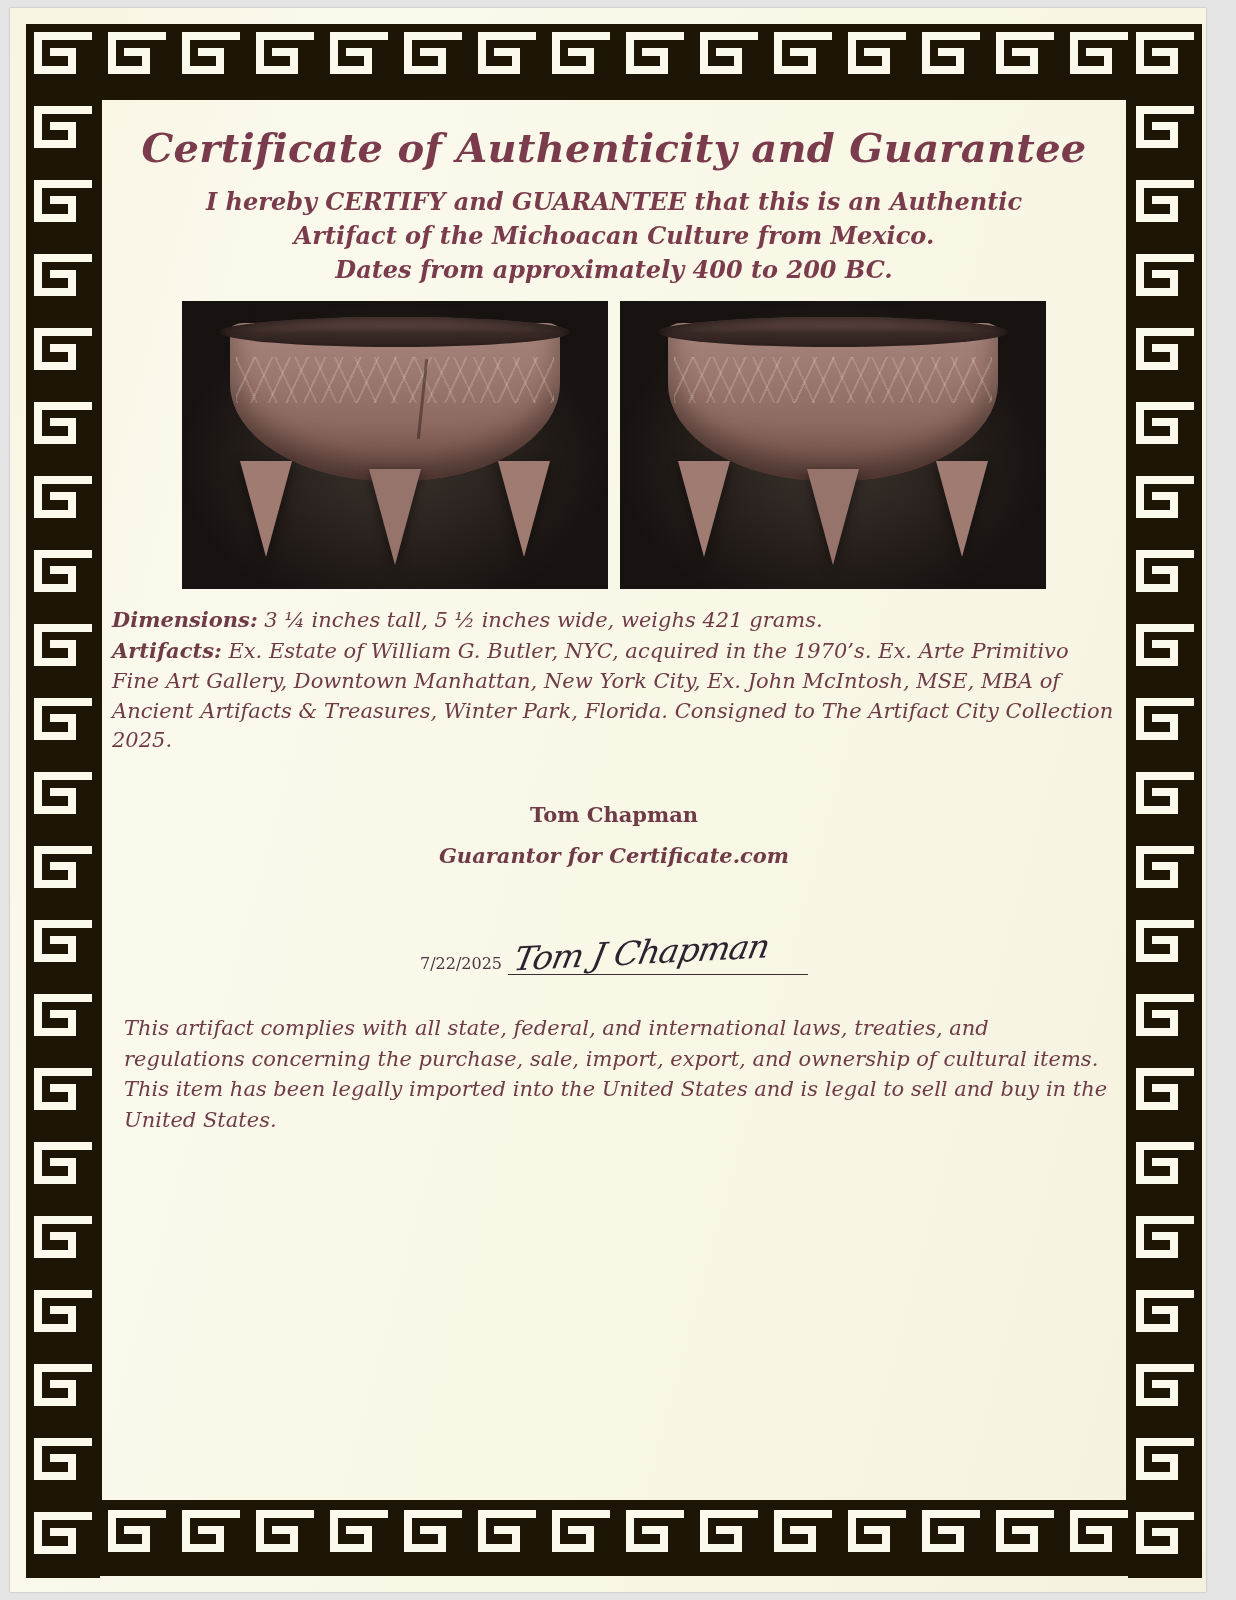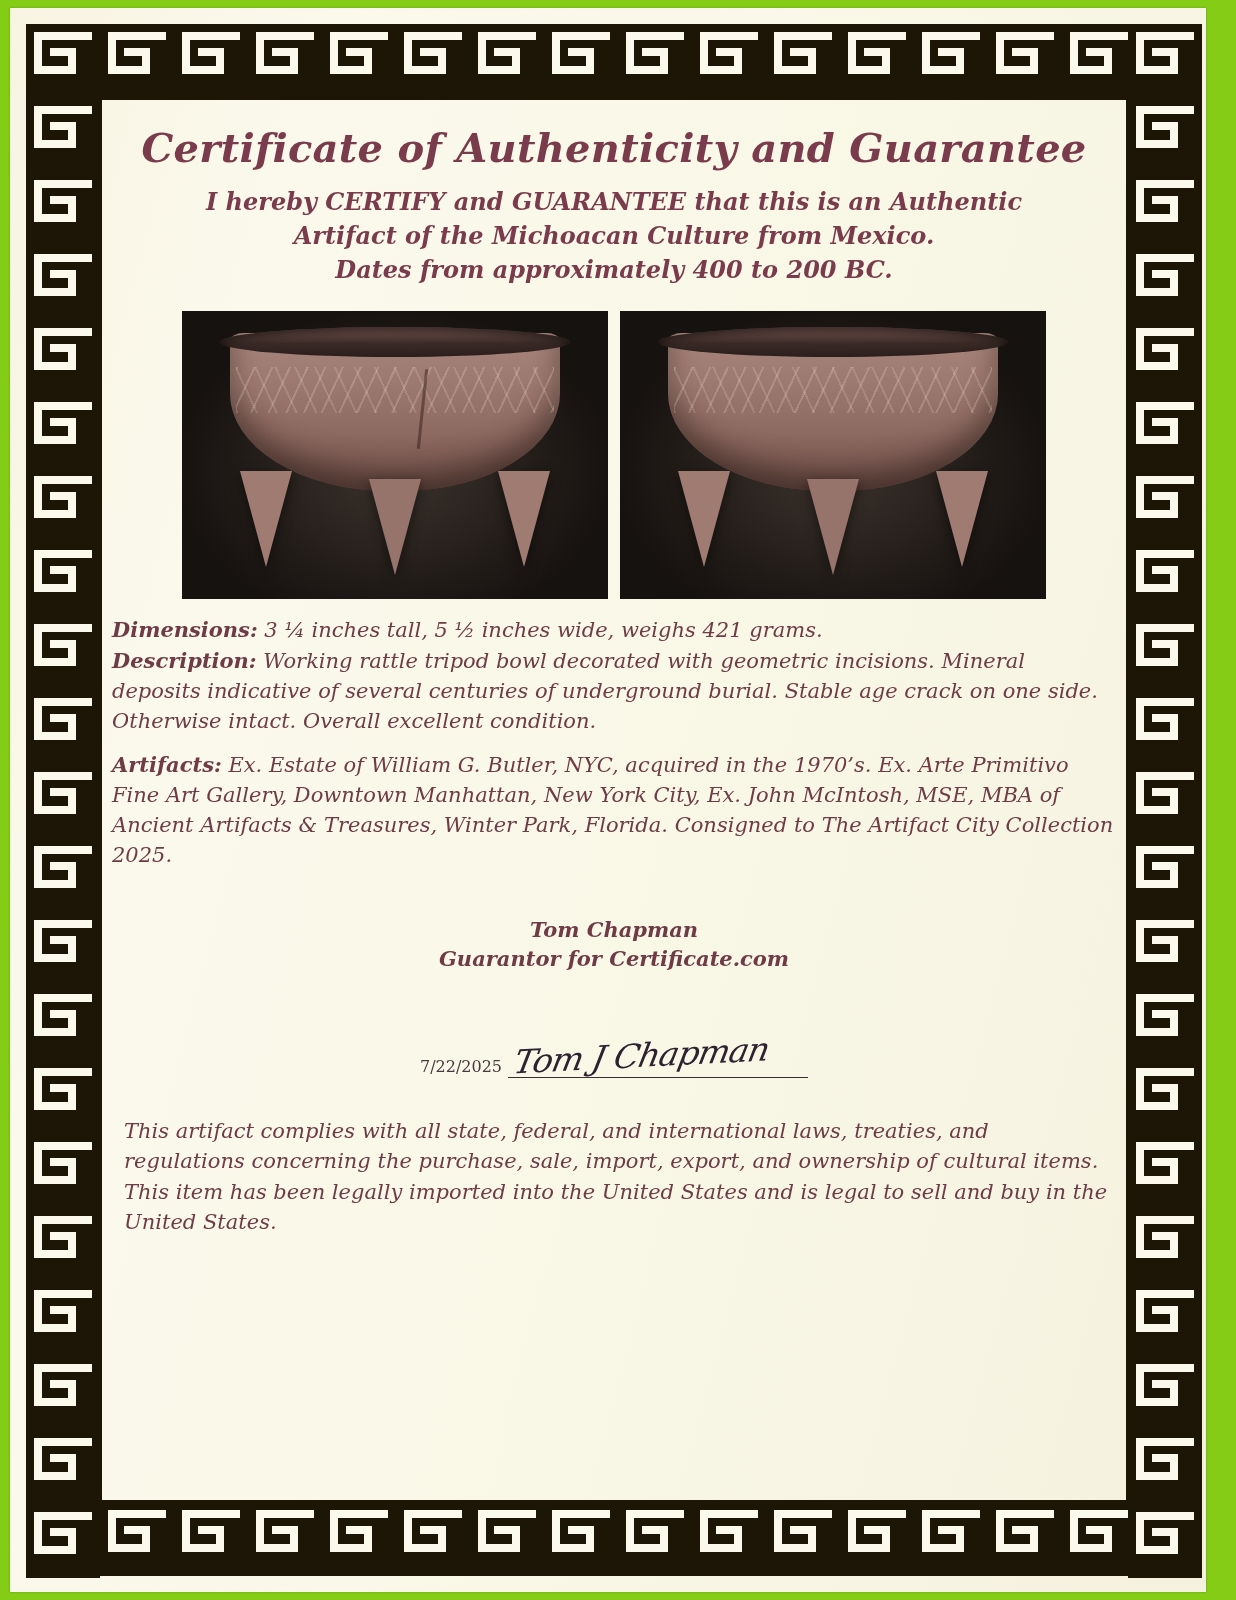--- a/index.html
+++ b/index.html
@@ -11,21 +11,21 @@
     width: 1236px;
     height: 1600px;
     overflow: hidden;
     font-family: "DejaVu Serif", serif;
   }
 
   .page {
     position: relative;
     width: 1236px;
     height: 1600px;
-    background: #84cc16;
+    background: #e5e5e5;
   }
 
   
   .paper {
     position: absolute;
     left: 10px; top: 8px;
     width: 1196px; height: 1584px;
     background:
       linear-gradient(105deg, #f7f4e2 0%, #fbf9ec 20%, #f9f7e6 55%, #f4f1df 100%);
     box-shadow: 0 0 2px rgba(0,0,0,0.25);
@@ -114,21 +114,21 @@
     font-family: "DejaVu Serif", serif;
   }
 
   .certify {
     text-align: center;
     font-size: 24px;
     font-weight: bold;
     font-style: italic;
     line-height: 1.42;
     color: #7a3b4c;
-    margin: 0 18px 24px 18px;
+    margin: 0 18px 14px 18px;
   }
 
   .photos {
     display: flex;
     justify-content: center;
     gap: 12px;
     margin: 4px 0 16px 0;
   }
   .photo {
     position: relative;
@@ -200,23 +200,22 @@
   }
   .field.dims { margin-bottom: 0; }
 
   .signature-block {
     text-align: center;
     margin-top: 46px;
   }
   .sig-name {
     font-size: 21px;
     font-weight: bold;
-    font-style: italic;
     color: #6e3b47;
-    margin-bottom: 4px;
+    margin-bottom: 16px;
   }
   .sig-role {
     font-size: 21px;
     font-weight: bold;
     font-style: italic;
     color: #6e3b47;
   }
 
   .sig-line-row {
     display: flex;
@@ -836,23 +835,20 @@
         <div class="leg l"></div>
         <div class="leg c"></div>
         <div class="leg r"></div>
       </div>
     </div>
 
     <p class="field dims">
       <b>Dimensions:</b><span> 3 ¼ inches tall, 5 ½ inches wide, weighs 421 grams.</span>
     </p>
 
-    <p class="field">
-      <b>Description:</b><span> Working rattle tripod bowl decorated with geometric incisions. Mineral deposits indicative of several centuries of underground burial. Stable age crack on one side. Otherwise intact. Overall excellent condition.</span>
-    </p>
 
     <p class="field">
       <b>Artifacts:</b><span> Ex. Estate of William G. Butler, NYC, acquired in the 1970’s. Ex. Arte Primitivo Fine Art Gallery, Downtown Manhattan, New York City, Ex. John McIntosh, MSE, MBA of Ancient Artifacts &amp; Treasures, Winter Park, Florida. Consigned to The Artifact City Collection 2025.</span>
     </p>
 
     <div class="signature-block">
       <div class="sig-name">Tom Chapman</div>
       <div class="sig-role">Guarantor for Certificate.com</div>
 
       <div class="sig-line-row">

